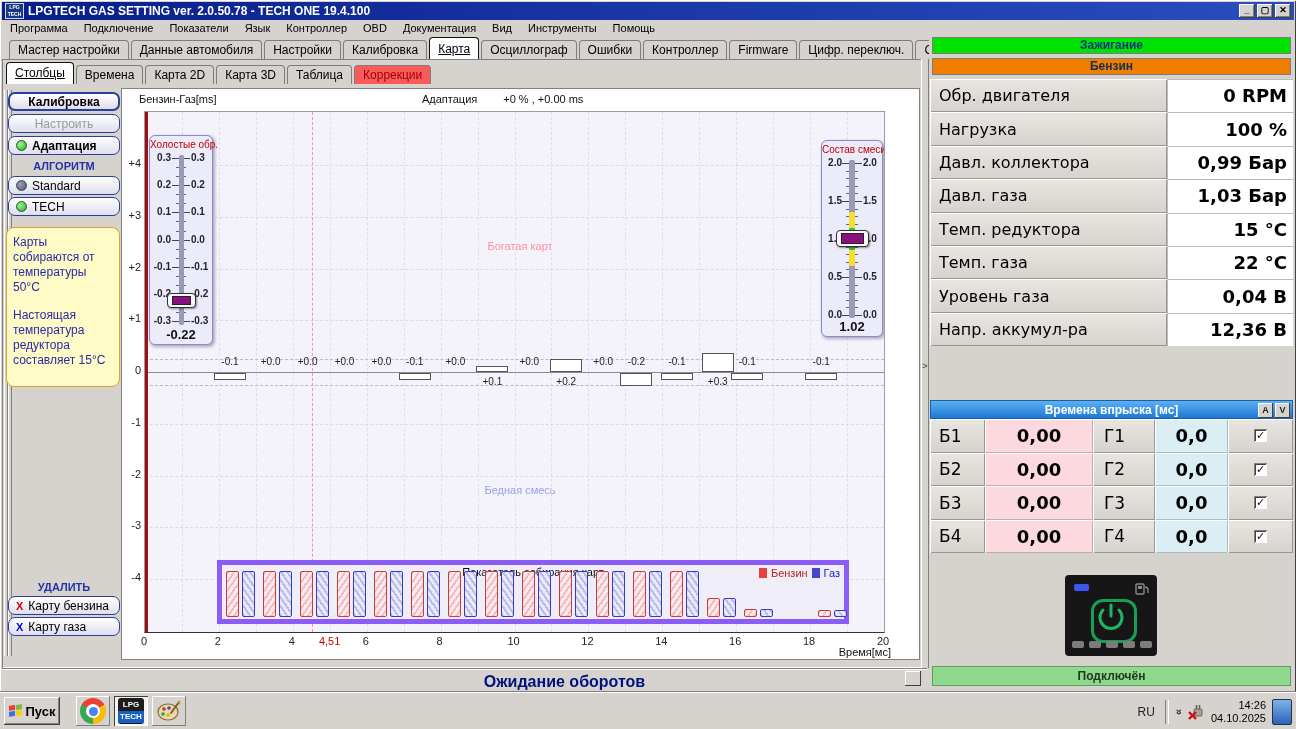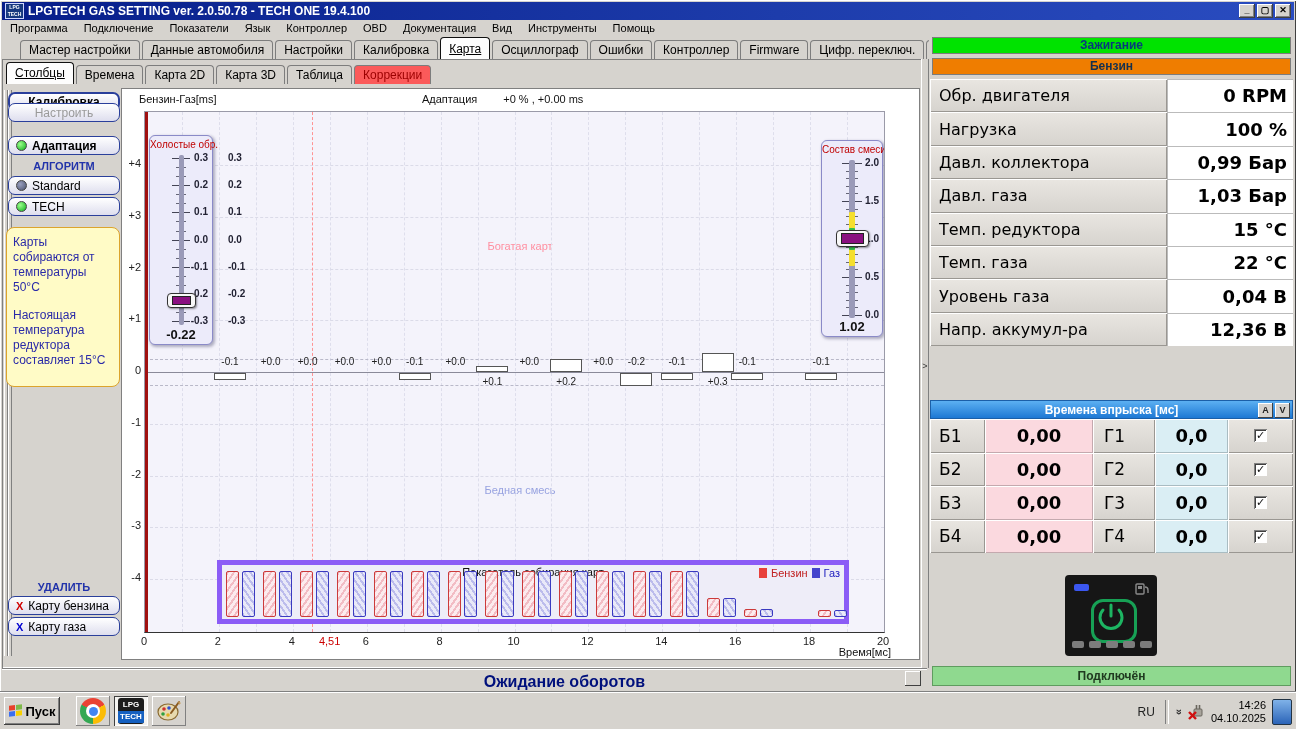--- a/index.html
+++ b/index.html
@@ -12,21 +12,21 @@
     color:#fff;font-weight:bold;font-size:12px;display:flex;align-items:center;gap:4px;padding-left:3px;box-sizing:border-box;}
   .app-icon{width:17px;height:14px;background:#16387f;border:1px solid #cfd6ff;color:#fff;
     font-size:5px;line-height:7px;text-align:center;font-weight:bold;overflow:hidden;}
   .win-controls{margin-left:auto;display:flex;gap:2px;padding-right:3px;}
   .win-btn{width:16px;height:14px;background:#d6d3ce;color:#000;font-size:9px;line-height:13px;text-align:center;
     box-shadow:inset -1px -1px 0 #404040,inset 1px 1px 0 #fff,inset -2px -2px 0 #808080;font-weight:bold;}
   
   .menubar{position:absolute;left:2px;top:20px;width:1292px;height:16px;font-size:11px;display:flex;align-items:center;}
   .menu-item{padding:1px 8px;}
   
-  .tabbar{position:absolute;left:20px;top:38px;height:22px;display:flex;align-items:flex-end;justify-content:center;}
+  .tabbar{position:absolute;left:9px;top:38px;height:22px;display:flex;align-items:flex-end;justify-content:center;}
   .tab{height:19px;line-height:19px;padding:0 8px;border:1px solid #7d7d7d;border-bottom:none;
     border-radius:4px 4px 0 0;margin-right:2px;background:#d6d3ce;font-size:12px;white-space:nowrap;}
   .tab.active{background:#fdfdfd;border-color:#111;text-decoration:underline;height:22px;line-height:22px;font-weight:normal;}
   .subtabbar{position:absolute;left:6px;top:63px;height:21px;display:flex;align-items:flex-end;z-index:5;}
   .subtab{height:18px;line-height:18px;padding:0 8px;border:1px solid #7d7d7d;border-bottom:none;border-radius:4px 4px 0 0;
     margin-right:2px;background:#d6d3ce;font-size:12px;}
   .subtab.active{background:#fdfdfd;border-color:#111;text-decoration:underline;height:21px;line-height:21px;}
   .subtab.alert{background:#fb5a5a;color:#9c0000;}
   
   .content{position:absolute;left:2px;top:59px;width:927px;height:609px;background:#d6d3ce;
@@ -66,21 +66,21 @@
   .mixture-note{position:absolute;font-size:11px;width:90px;text-align:center;}
   .xt{position:absolute;top:546px;width:30px;text-align:center;font-size:11px;color:#222;}
   .xt.cursor-lab{color:#cc0000;width:34px;}
   .yt{position:absolute;left:0;width:19px;text-align:right;font-size:11px;color:#222;}
   .xaxis-name{position:absolute;right:28px;top:557px;font-size:11px;color:#111;}
   
   .slider-box{position:absolute;background:#ecebfa;border:1px solid #8a8ac8;border-radius:6px;
     box-shadow:1.5px 1.5px 3px rgba(40,40,80,.35);z-index:5;}
   .slider-title{color:#c00000;font-size:10px;text-align:center;margin-top:3px;white-space:nowrap;}
   .slider-value{position:absolute;bottom:2px;width:100%;text-align:center;font-weight:bold;font-size:13px;color:#111;}
-  .tick-lab{position:absolute;font-size:10px;font-weight:bold;color:#223;width:20px;padding-left:37px;}
+  .tick-lab{position:absolute;font-size:10px;font-weight:bold;color:#223;width:20px;}
   .tick-line{position:absolute;height:1px;background:#445;}
   .minor{position:absolute;height:1px;background:#667;}
   .track{position:absolute;background:#9a9ab8;border-radius:2px;}
   .trackseg{position:absolute;border-radius:1px;}
   .handle{position:absolute;background:#f8f8f8;border:1px solid #333;border-radius:4px;box-shadow:1px 1px 2px rgba(0,0,0,.4);z-index:6;}
   .handle-inner{position:absolute;left:4px;right:4px;top:2px;bottom:2px;background:#8a1080;border:1px solid #222;}
   
   #collection-box{position:absolute;left:72px;top:448px;width:632px;height:64px;background:#eeedf8;
     border:5px solid #8b5cf6;box-sizing:border-box;z-index:4;}
   .col-title{position:absolute;left:0;top:1px;width:100%;text-align:center;font-size:11px;color:#111;}
@@ -216,21 +216,21 @@
     <span class="subtab">Времена</span>
     <span class="subtab">Карта 2D</span>
     <span class="subtab">Карта 3D</span>
     <span class="subtab">Таблица</span>
     <span class="subtab alert">Коррекции</span>
   </div>
 
   <div class="sbtn bold" style="left:8px;top:92px;">
     <span>Калибровка</span>
   </div>
-  <div class="sbtn disabled" style="left:8px;top:103px;text-align:right;">
+  <div class="sbtn disabled" style="left:8px;top:114px;text-align:right;">
     <span>Настроить</span>
   </div>
   <div class="sbtn leftalign" style="left:8px;top:136px;font-weight:bold;">
     <span class="led green"></span>
     <span>Адаптация</span>
   </div>
   <div class="side-label" style="left:8px;top:160px;">АЛГОРИТМ</div>
   <div class="sbtn leftalign" style="left:8px;top:176px;">
     <span class="led dark"></span>
     <span>Standard</span>

